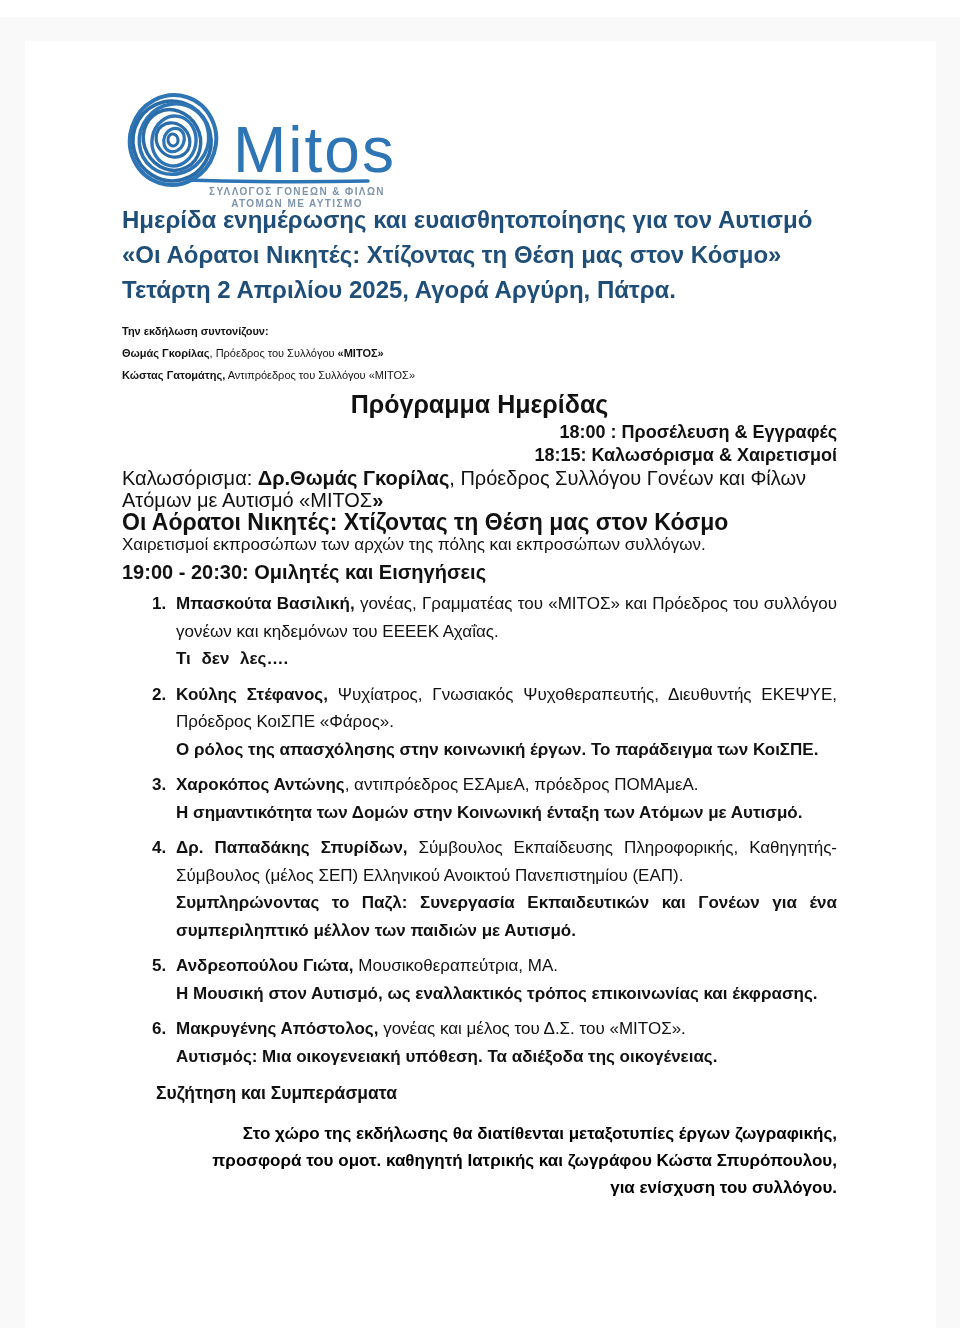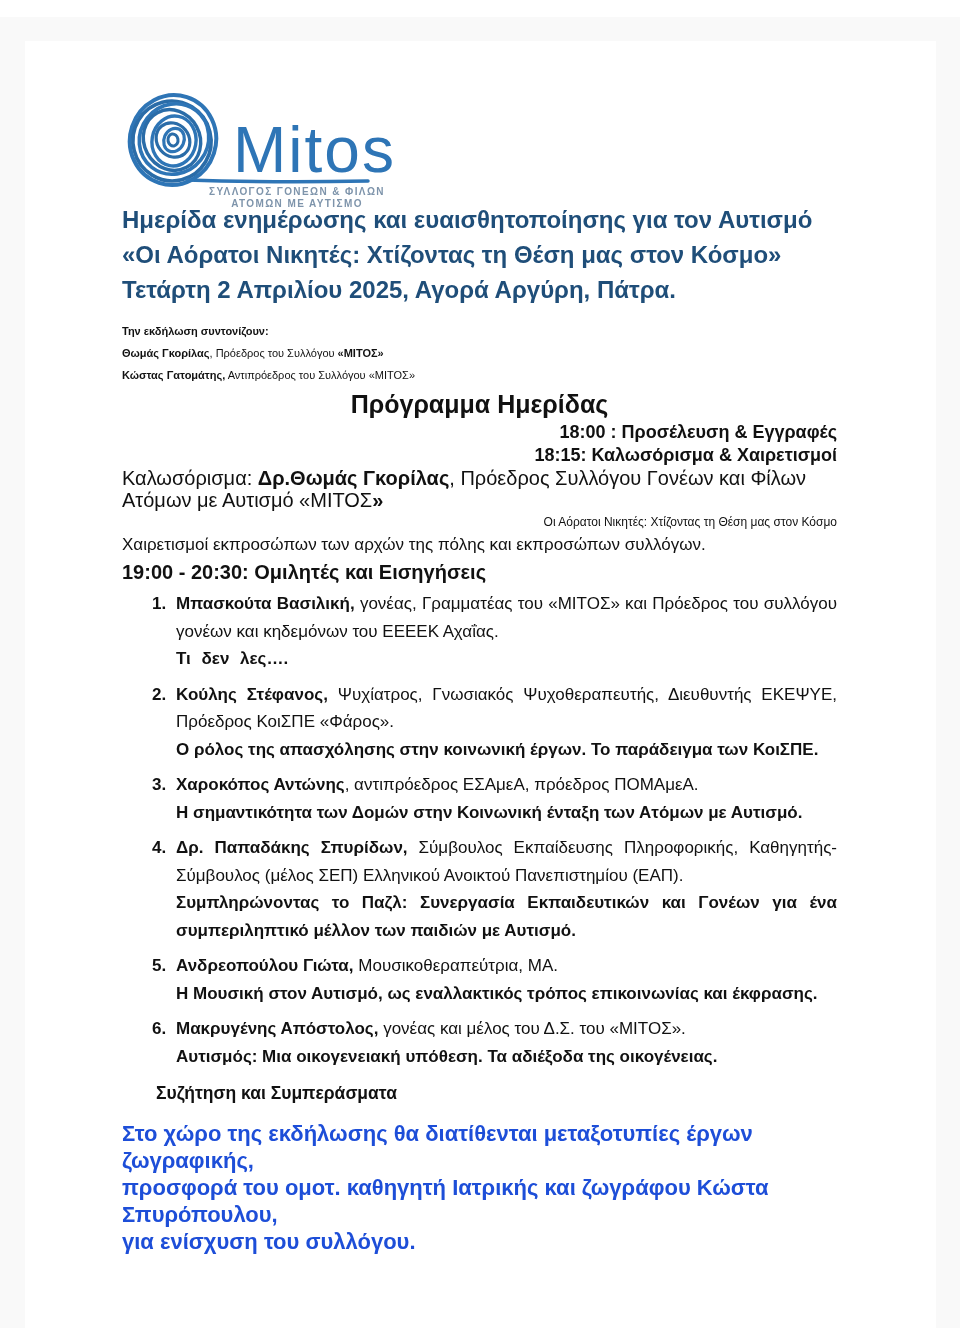--- a/index.html
+++ b/index.html
@@ -32,36 +32,36 @@
 
   
   .coordinators{margin-top:13px;font-size:11px;line-height:22px;}
   .coordinators .hd{font-weight:bold;}
   .b{font-weight:bold;}
 
   .program-heading{margin-top:2px;text-align:center;font-weight:bold;font-size:25px;line-height:33px;}
 
   .sched{font-weight:bold;font-size:18px;line-height:23px;text-align:right;}
   .welcome{margin:0;font-size:20px;line-height:22px;}
-  .motto{text-align:right;font-weight:normal;font-size:12px;line-height:23px;}
+  .motto{text-align:left;font-weight:bold;font-size:23px;line-height:23px;}
   .greetings{margin:0;font-size:17px;line-height:22px;}
   .speakers-heading{margin-top:2px;font-weight:bold;font-size:20px;line-height:28px;}
 
   
   .speakers{margin-top:4px;padding-left:30px;}
   .speaker{display:flex;margin-bottom:8px;font-size:17px;line-height:27.5px;}
   .speaker .num{font-weight:bold;width:24px;flex:0 0 24px;}
   .speaker .body{flex:1;text-align:justify;}
   .speaker .topic{font-weight:bold;text-align:justify;}
   .wide-words{word-spacing:6px;}
 
   .discussion{margin:10px 0 0 34px;font-weight:bold;font-size:17.5px;line-height:27px;}
 
-  .footer-note{margin-top:13px;text-align:left;color:#1d4ed8;font-weight:bold;
-    font-size:22px;line-height:27px;}
+  .footer-note{margin-top:13px;text-align:right;color:#000000;font-weight:bold;
+    font-size:17px;line-height:27px;}
 </style>
 </head>
 <body>
 
 <div class="top-strip"></div>
 
 <div class="page">
   <div class="content">
 
     <div class="header">

